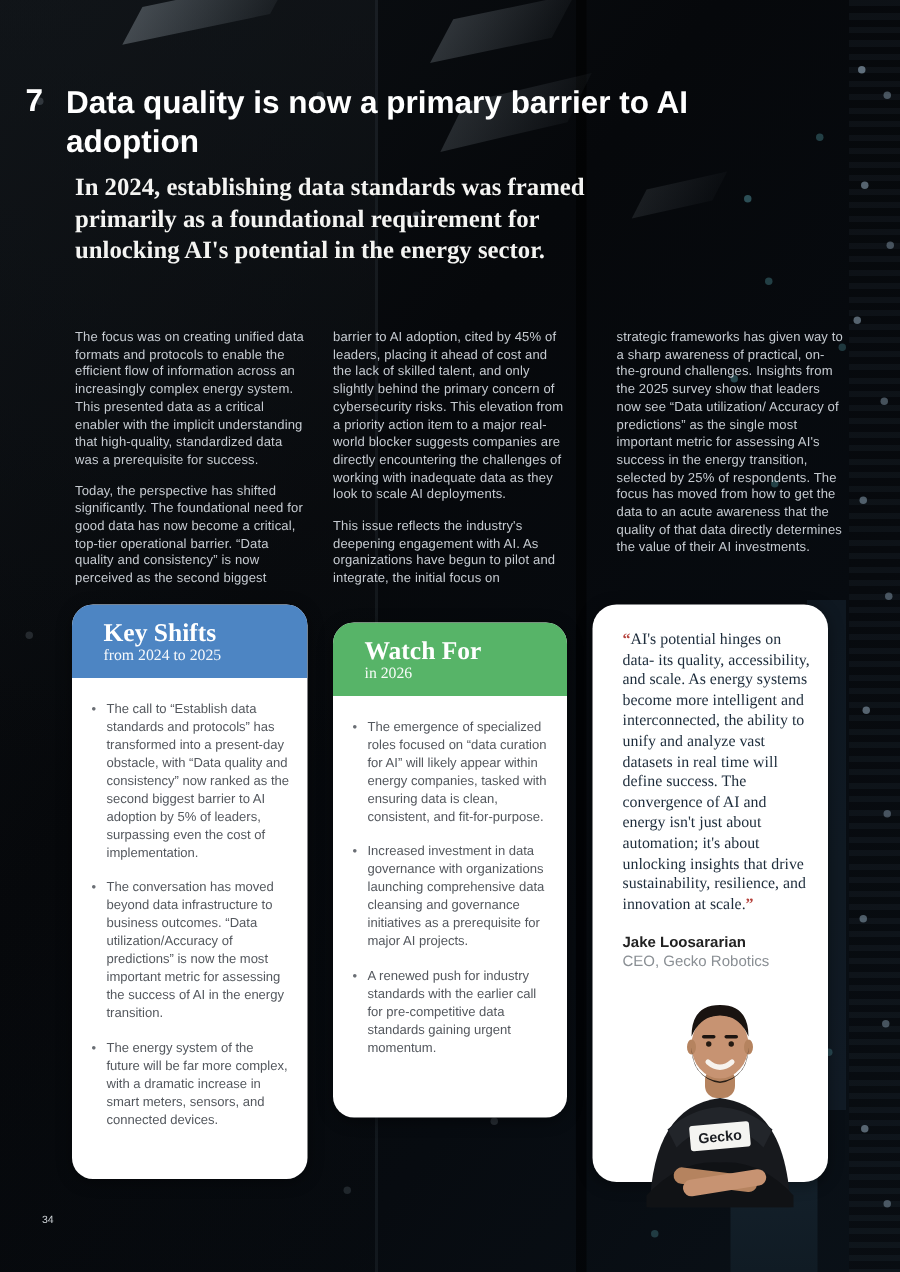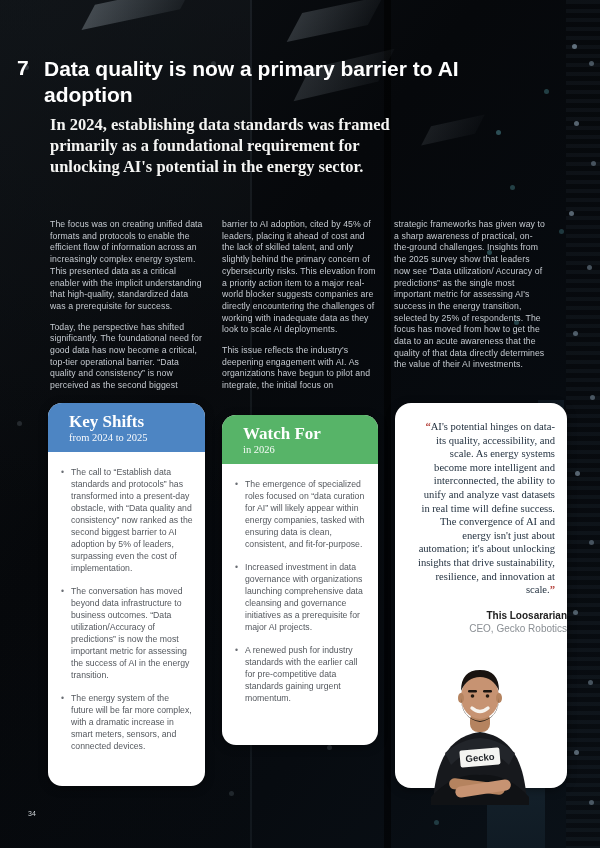--- a/index.html
+++ b/index.html
@@ -52,28 +52,28 @@
   .chapter-num { font-size:21px; font-weight:bold; color:#fff; width:27px; }
   .chapter-title { font-size:21px; font-weight:bold; color:#fff; line-height:26px; width:420px; }
   .subtitle { position:absolute; left:50px; top:114px; width:375px;
     font-family:"Liberation Serif", serif; font-weight:bold;
     font-size:16.5px; line-height:21px; color:#f4f4f2; }
 
   
   .col { position:absolute; top:196px; width:154px; font-size:8.7px; line-height:11.7px;
     color:#c6cbd1; letter-spacing:.1px;margin-top:23px; }
   .col p + p { margin-top:9px; }
-  .col-1 { left:50px; } .col-2 { left:222px; } .col-3 { left:394px; }
+  .col-1 { left:50px; } .col-2 { left:222px; } .col-3 { left:411px; }
 
   
   .card { position:absolute; top:403px; background:#fff; border-radius:14px; overflow:hidden;
     box-shadow:0 2px 10px rgba(0,0,0,.4); }
   .card-1 { left:48px;  width:157px; height:383px; }
   .card-2 { left:222px; width:156px; height:330px;margin-top:12px; }
-  .card-3 { left:395px; width:172px; height:385px; overflow:visible; border-radius:16px;text-align:right; }
+  .card-3 { left:395px; width:157px; height:385px; overflow:visible; border-radius:16px; }
   .card-head { padding:9px 8px 9px 21px; color:#fff; }
   .card-head h2 { font-family:"Liberation Serif", serif; font-weight:bold; font-size:17px; line-height:19px; }
   .card-head .sub { font-family:"Liberation Serif", serif; font-size:10.5px; margin-top:1px; opacity:.95; }
   .card-body { padding:14px 12px 10px 10px; }
   .card-body ul { list-style:none; }
   .card-body li { position:relative; padding-left:13px; margin-bottom:11px;
     font-size:8.7px; line-height:12px; color:#54585e; }
   .card-body li::before { content:"•"; position:absolute; left:3px; top:0; color:#6a6e74; }
 
   
@@ -148,21 +148,21 @@
         <li>Increased investment in data governance with organizations launching comprehensive data cleansing and governance initiatives as a prerequisite for major AI projects.</li>
         <li>A renewed push for industry standards with the earlier call for pre-competitive data standards gaining urgent momentum.</li>
       </ul>
     </div>
   </div>
 
   <div class="card card-3">
     <div class="quote-wrap">
       <div class="quote-text"><span class="qmark" style="color: rgb(181, 66, 60);">“</span><span>AI's potential hinges on data- its quality, accessibility, and scale. As energy systems become more intelligent and interconnected, the ability to unify and analyze vast datasets in real time will define success. The convergence of AI and energy isn't just about automation; it's about unlocking insights that drive sustainability, resilience, and innovation at scale.</span><span class="qmark" style="color: rgb(181, 66, 60);">”</span></div>
     </div>
-    <div class="attrib-name">This Loosararian</div>
+    <div class="attrib-name">Jake Loosararian</div>
     <div class="attrib-role">CEO, Gecko Robotics</div>
 
     <svg class="portrait" viewBox="0 0 150 140" xmlns="http://www.w3.org/2000/svg">
 
       <path d="M28 140 C30 96 44 71 75 67 C106 71 120 96 122 140 Z" fill="#17191d"></path>
       <path d="M40 88 C52 78 62 74 75 73 C88 74 98 78 110 88 L104 100 C94 90 84 86 75 86 C66 86 56 90 46 100 Z" fill="#22252a"></path>
 
       <rect x="65" y="47" width="20" height="20" rx="8" fill="#b5835f"></rect>
 
       <ellipse cx="75" cy="32" rx="19" ry="22" fill="#c79372"></ellipse>

